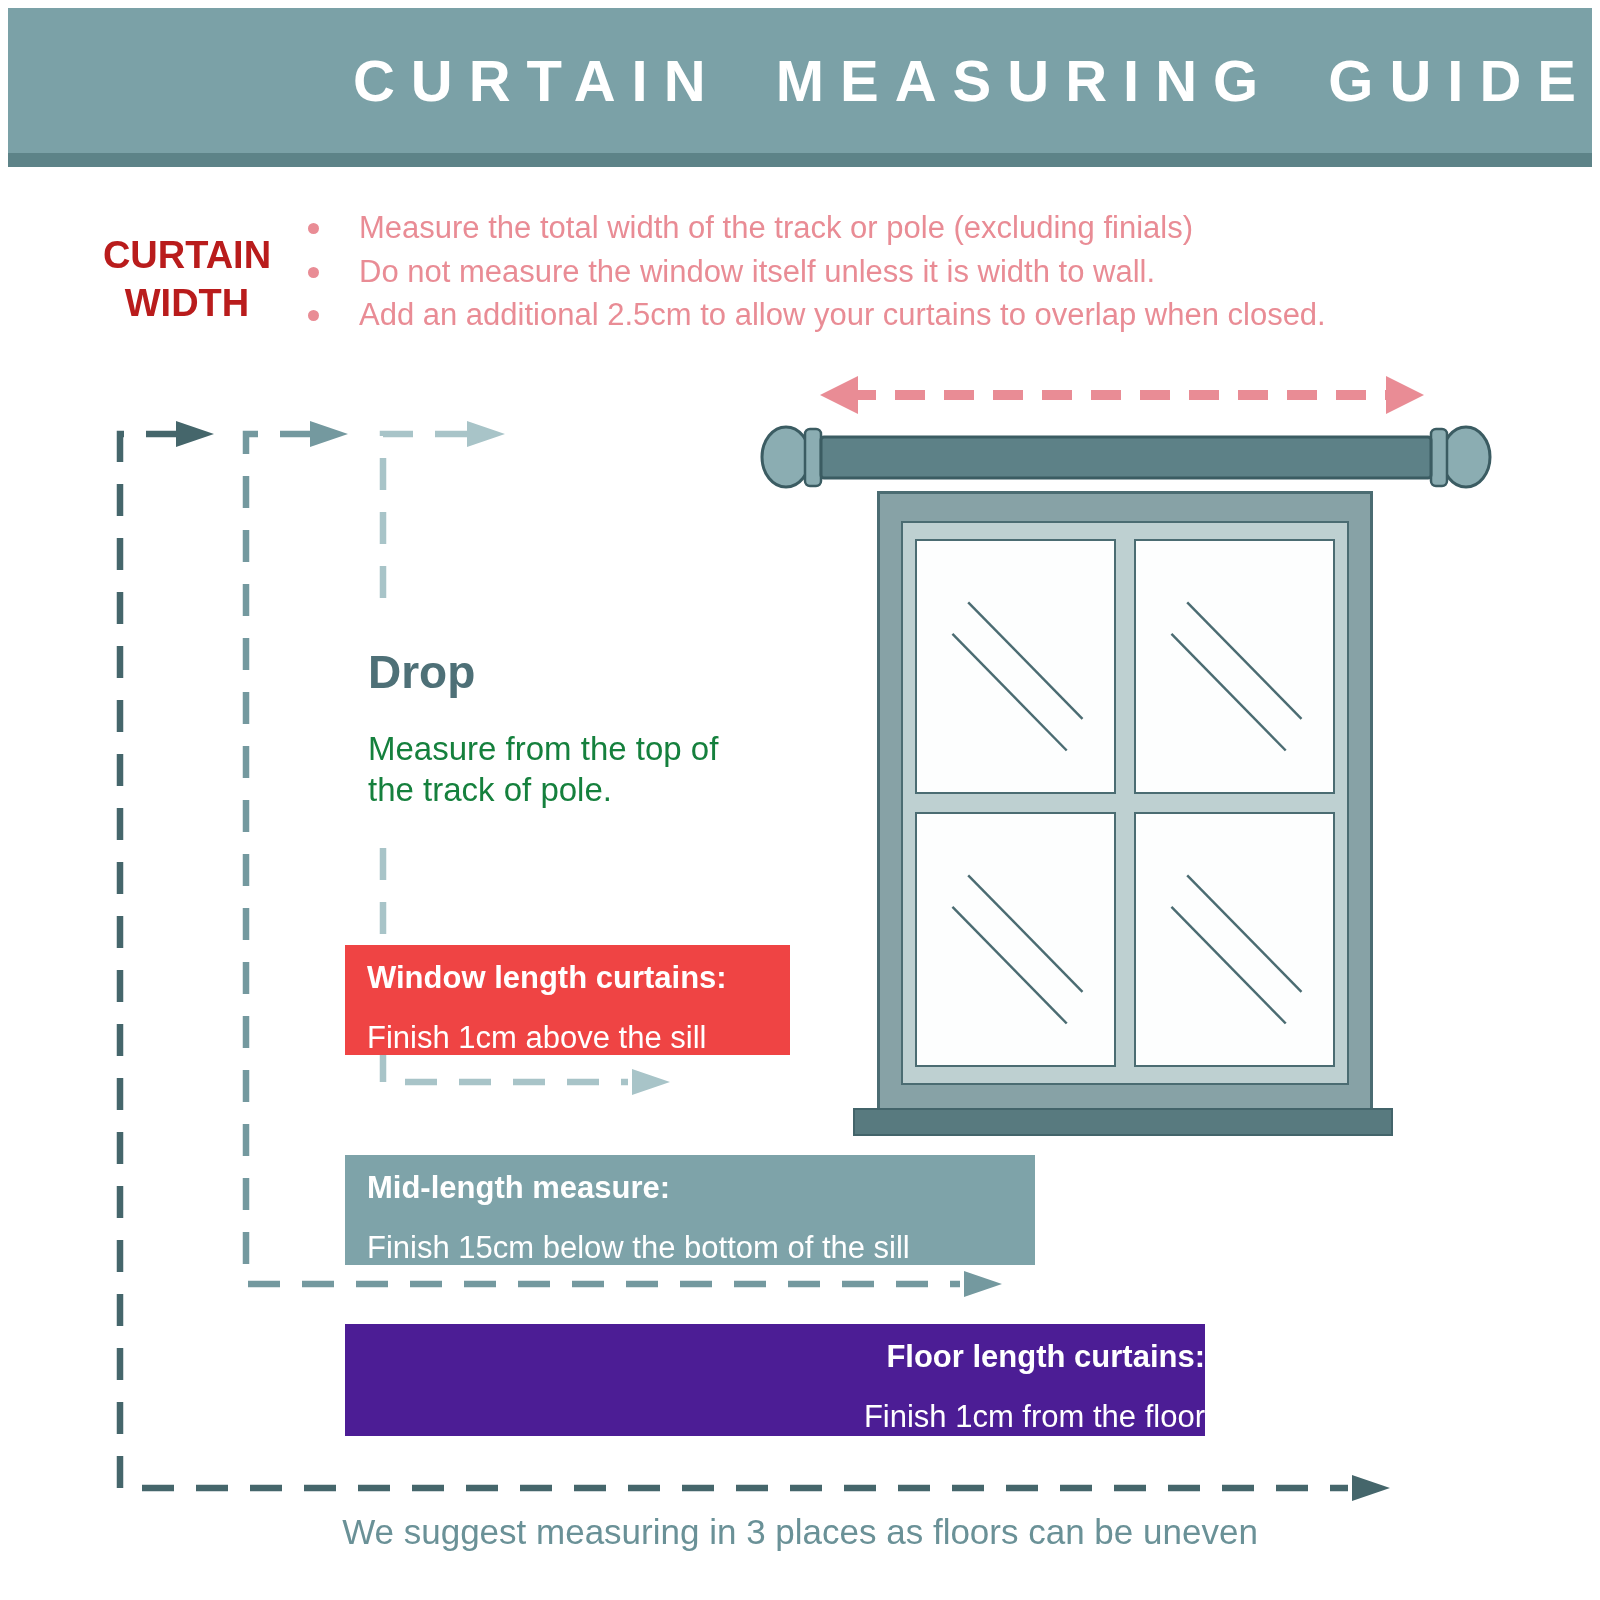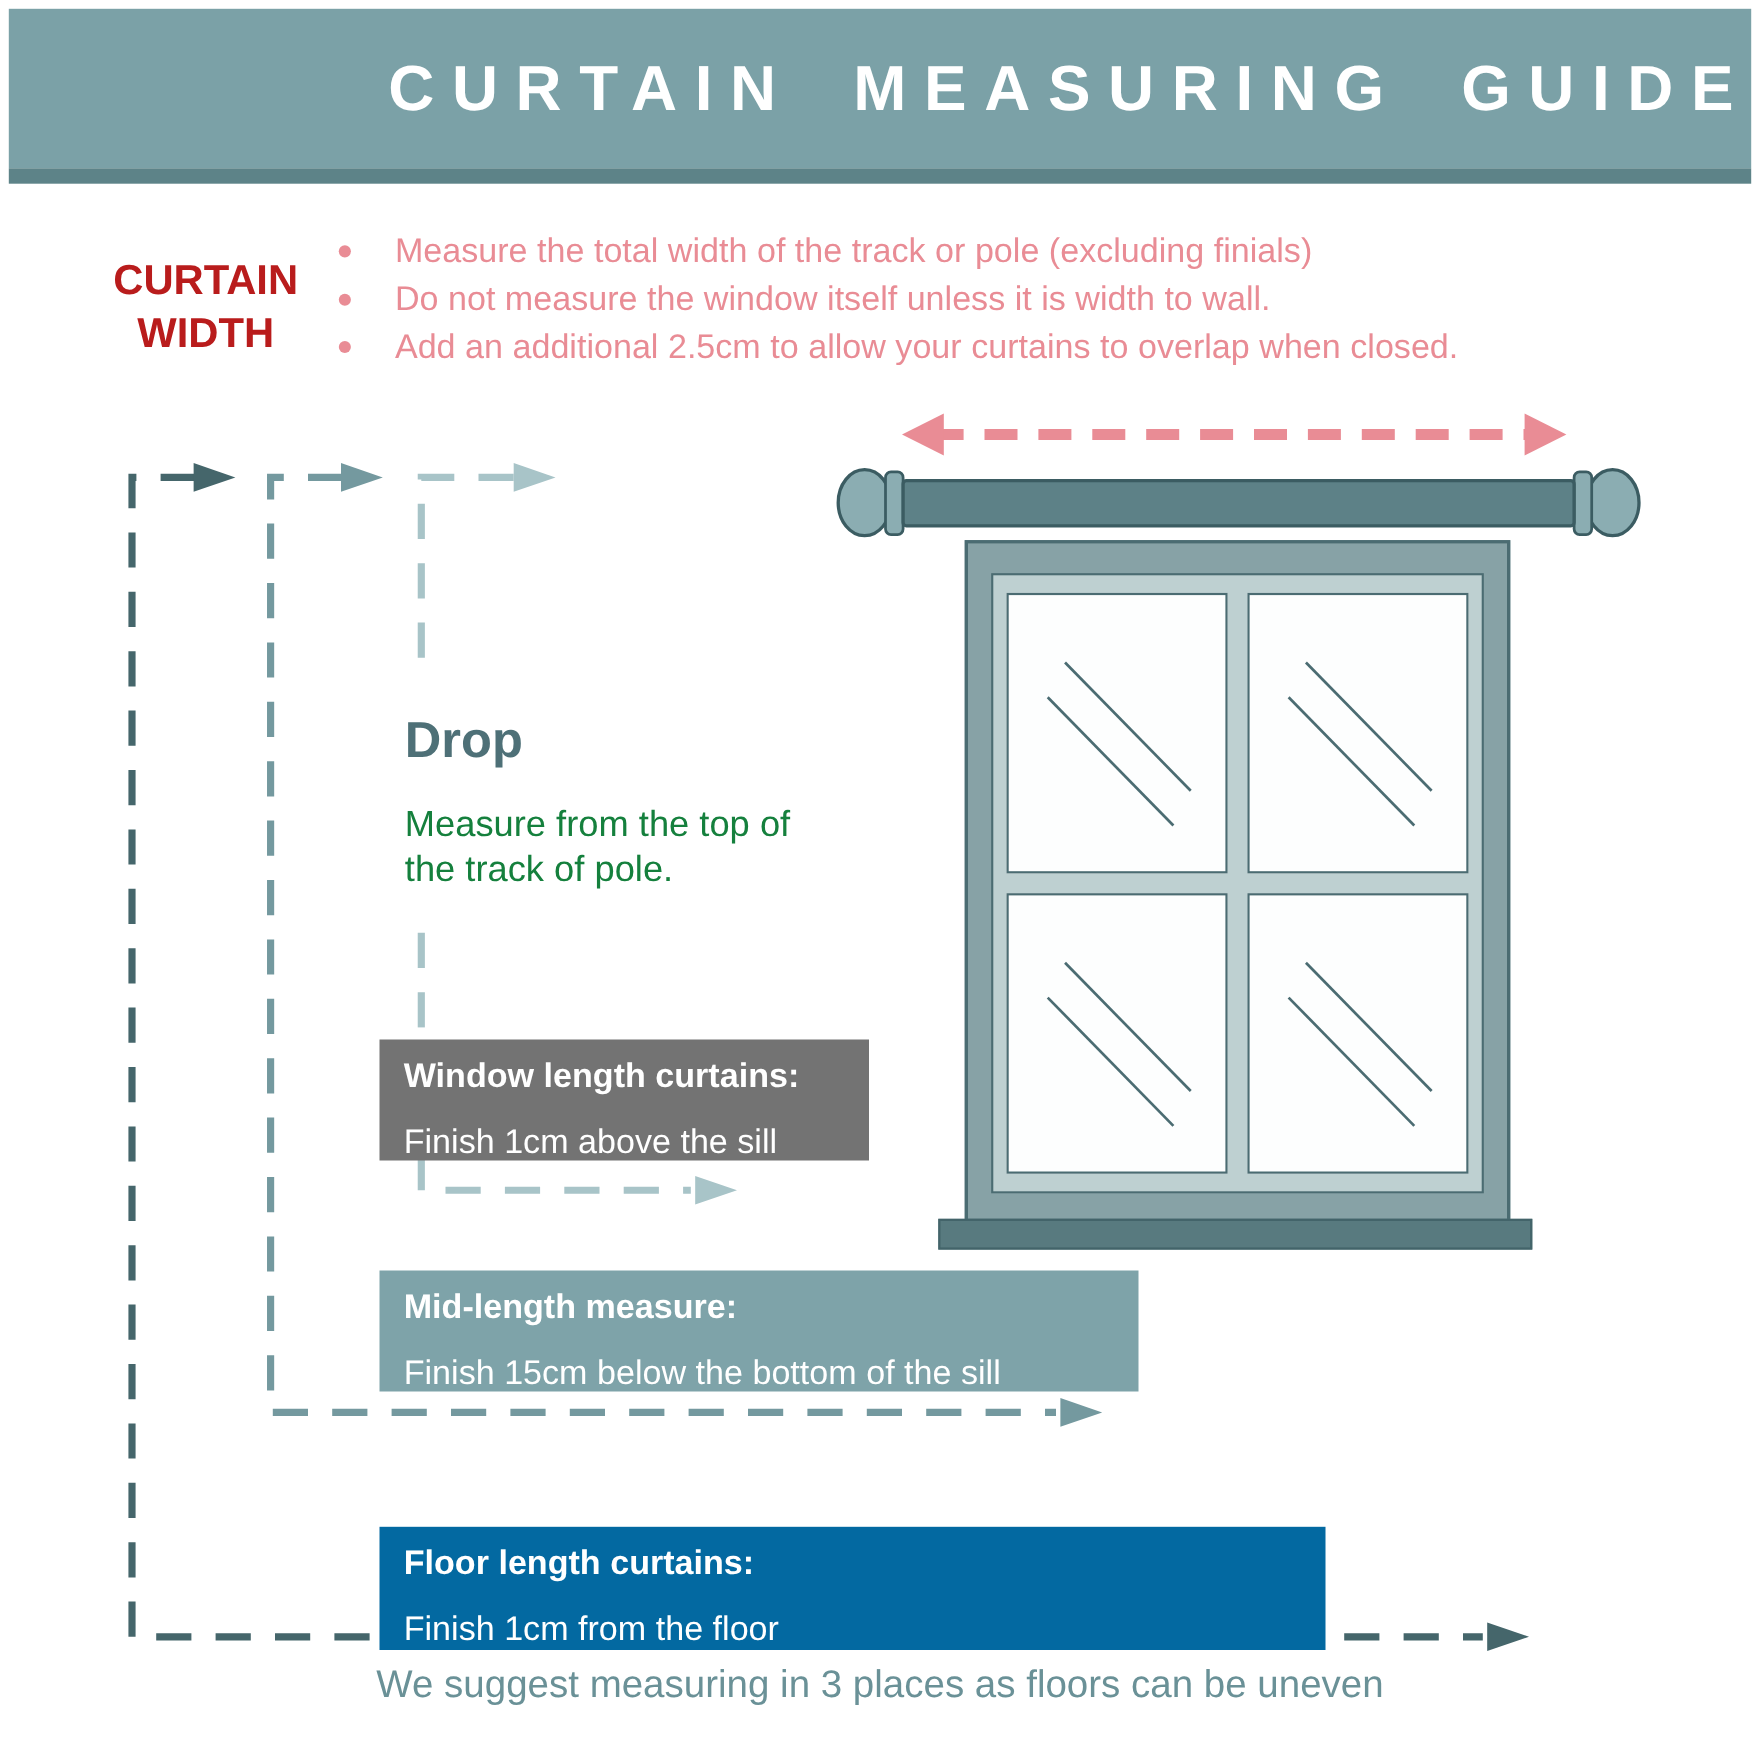--- a/index.html
+++ b/index.html
@@ -41,23 +41,23 @@
   
   .drop-block{position:absolute;left:368px;top:645px;}
   .drop-title{margin:0 0 30px 0;font-size:46px;font-weight:bold;color:#4e7077;}
   .drop-desc{margin:0;font-size:33px;line-height:1.24;color:#15803d;width:360px;}
 
   
   .len-box{position:absolute;color:#ffffff;box-sizing:border-box;
     padding:13px 0 0 22px;}
   .len-box .bt{font-size:31px;font-weight:bold;line-height:1.3;}
   .len-box .bd{font-size:31px;font-weight:normal;line-height:1.3;margin-top:20px;}
-  .box-window{left:345px;top:945px;width:445px;height:110px;background:#737373;}
+  .box-window{left:345px;top:945px;width:445px;height:110px;background:#ef4444;}
   .box-mid{left:345px;top:1155px;width:690px;height:110px;background:#7ea3a9;}
-  .box-floor{left:345px;top:1388px;width:860px;height:112px;background:#0369a1;}
+  .box-floor{left:345px;top:1324px;width:860px;height:112px;background:#4c1d95;text-align:right;}
 
   
   .footer-note{position:absolute;left:0;right:0;top:1512px;text-align:center;
     font-size:35px;color:#6a9197;}
 </style>
 </head>
 <body>
 
 <div class="header-bar">
   <div class="header-title">CURTAIN MEASURING GUIDE</div>

